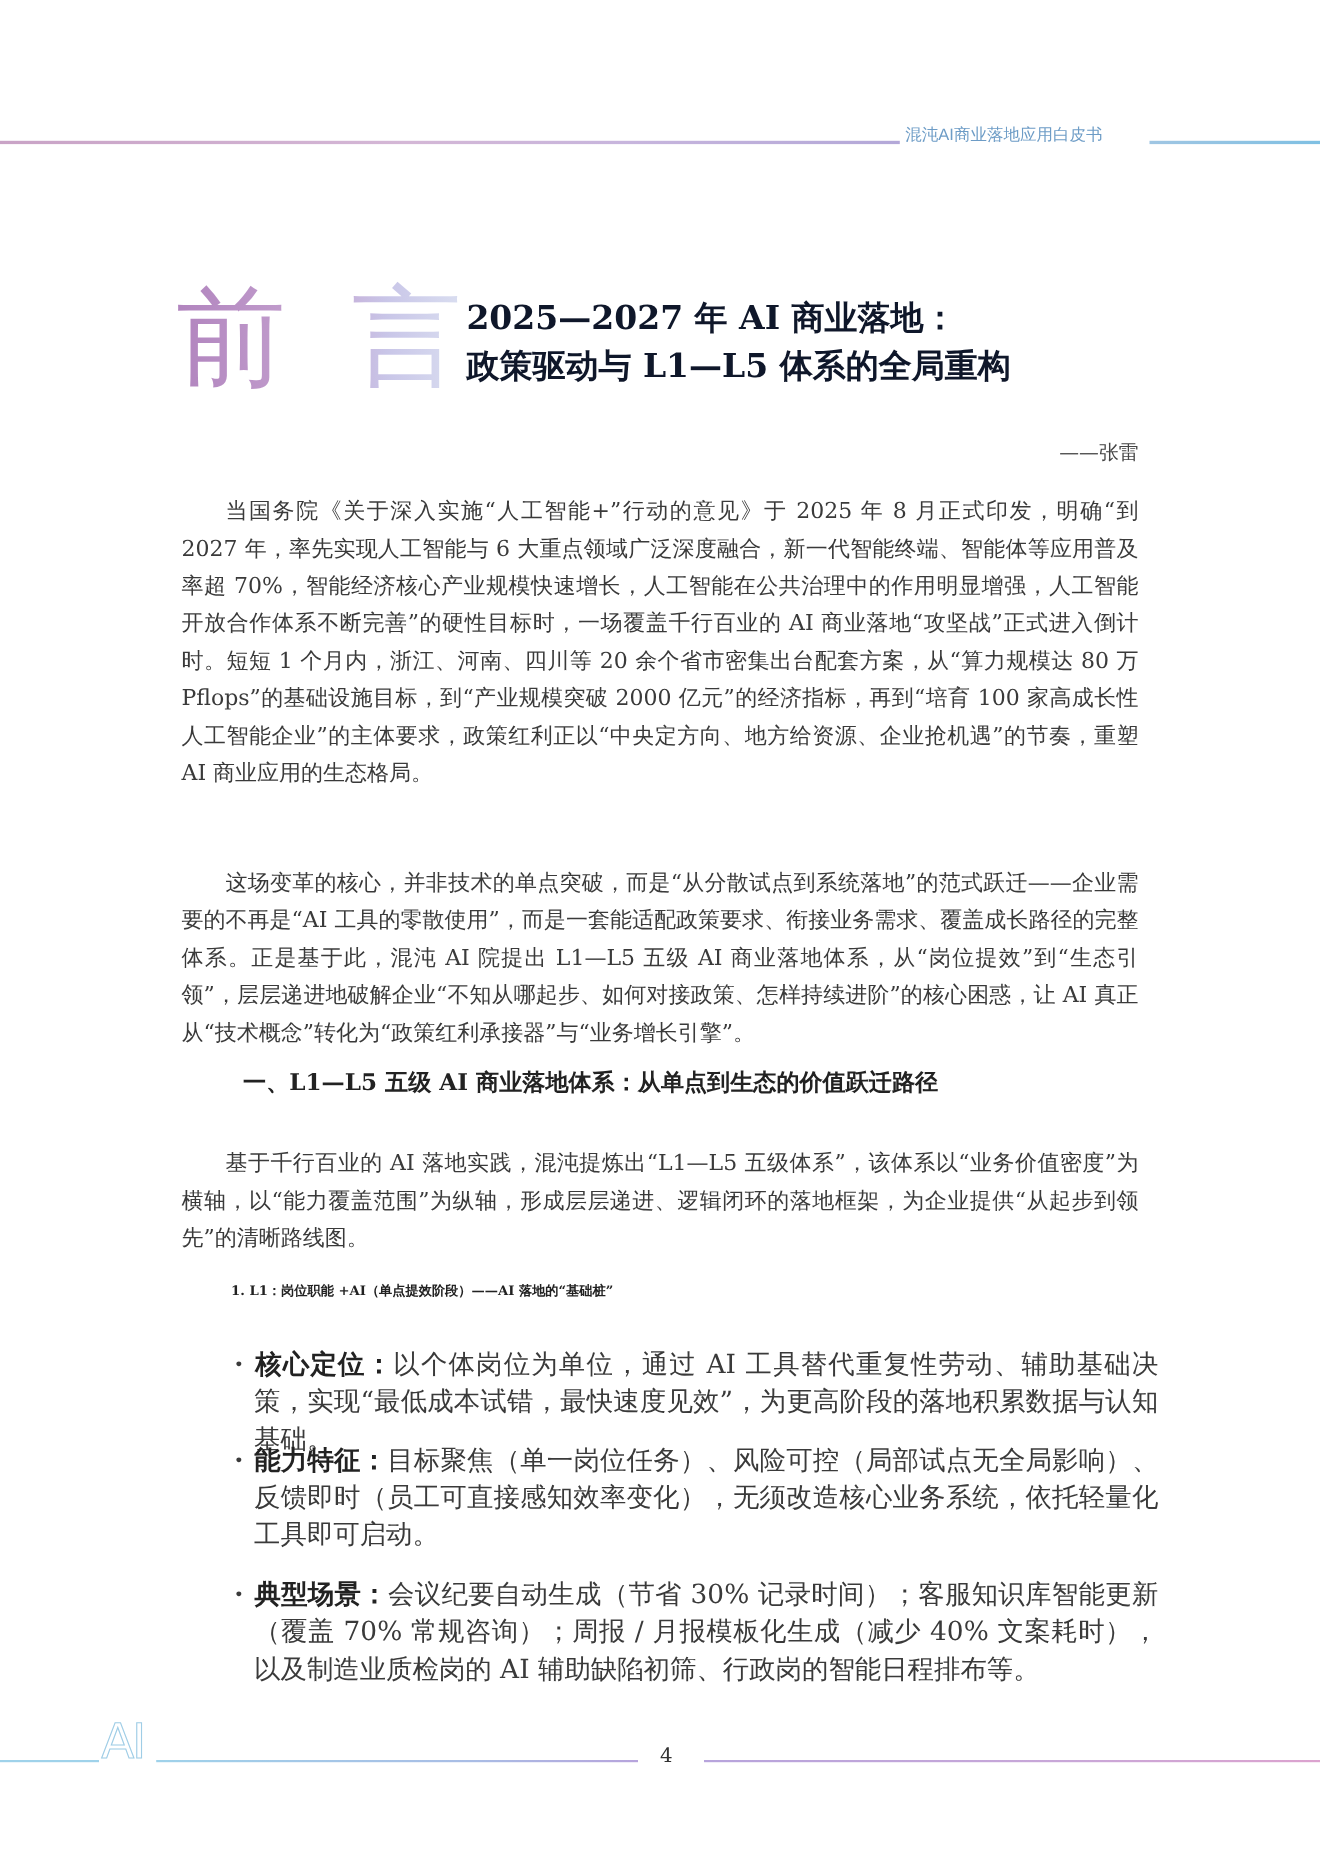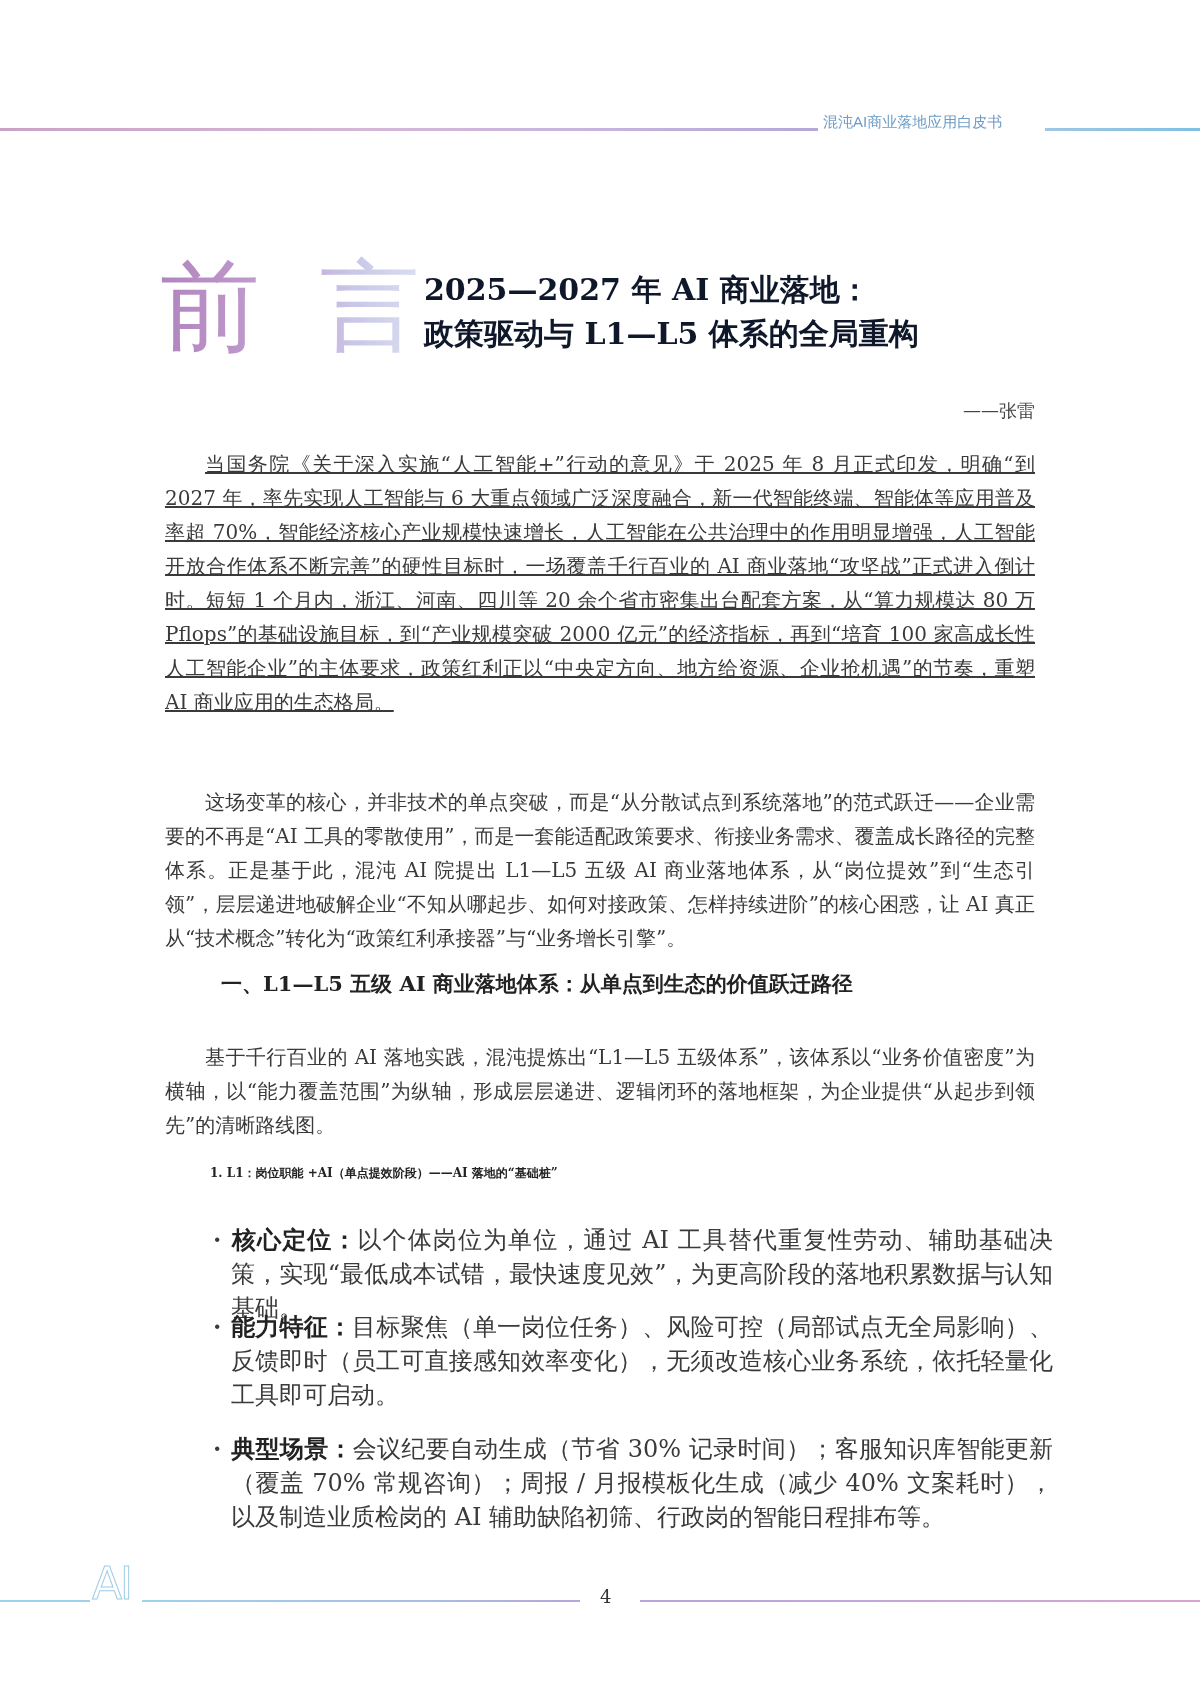--- a/index.html
+++ b/index.html
@@ -104,21 +104,21 @@
 <div class="header-title">混沌AI商业落地应用白皮书</div>
 <div class="header-line-right"></div>
 
 <div class="big-title">前 言</div>
 <div class="sub-title">
   <div>2025—2027 年 AI 商业落地：</div>
   <div>政策驱动与 L1—L5 体系的全局重构</div>
 </div>
 <div class="author">——张雷</div>
 
-<div class="body-text" style="top:447px;text-decoration:underline;">
+<div class="body-text" style="top:447px;">
   <p class="para">当国务院《关于深入实施“人工智能+”行动的意见》于 2025 年 8 月正式印发，明确“到 2027 年，率先实现人工智能与 6 大重点领域广泛深度融合，新一代智能终端、智能体等应用普及率超 70%，智能经济核心产业规模快速增长，人工智能在公共治理中的作用明显增强，人工智能开放合作体系不断完善”的硬性目标时，一场覆盖千行百业的 AI 商业落地“攻坚战”正式进入倒计时。短短 1 个月内，浙江、河南、四川等 20 余个省市密集出台配套方案，从“算力规模达 80 万 Pflops”的基础设施目标，到“产业规模突破 2000 亿元”的经济指标，再到“培育 100 家高成长性人工智能企业”的主体要求，政策红利正以“中央定方向、地方给资源、企业抢机遇”的节奏，重塑 AI 商业应用的生态格局。</p>
 </div>
 <div class="body-text" style="top:737px;margin-top:48px;">
   <p class="para">这场变革的核心，并非技术的单点突破，而是“从分散试点到系统落地”的范式跃迁——企业需要的不再是“AI 工具的零散使用”，而是一套能适配政策要求、衔接业务需求、覆盖成长路径的完整体系。正是基于此，混沌 AI 院提出 L1—L5 五级 AI 商业落地体系，从“岗位提效”到“生态引领”，层层递进地破解企业“不知从哪起步、如何对接政策、怎样持续进阶”的核心困惑，让 AI 真正从“技术概念”转化为“政策红利承接器”与“业务增长引擎”。</p>
 </div>
 
 <div class="section-heading">一、L1—L5 五级 AI 商业落地体系：从单点到生态的价值跃迁路径</div>
 <div class="body-text" style="top:1040px;">
   <p class="para">基于千行百业的 AI 落地实践，混沌提炼出“L1—L5 五级体系”，该体系以“业务价值密度”为横轴，以“能力覆盖范围”为纵轴，形成层层递进、逻辑闭环的落地框架，为企业提供“从起步到领先”的清晰路线图。</p>
 </div>

